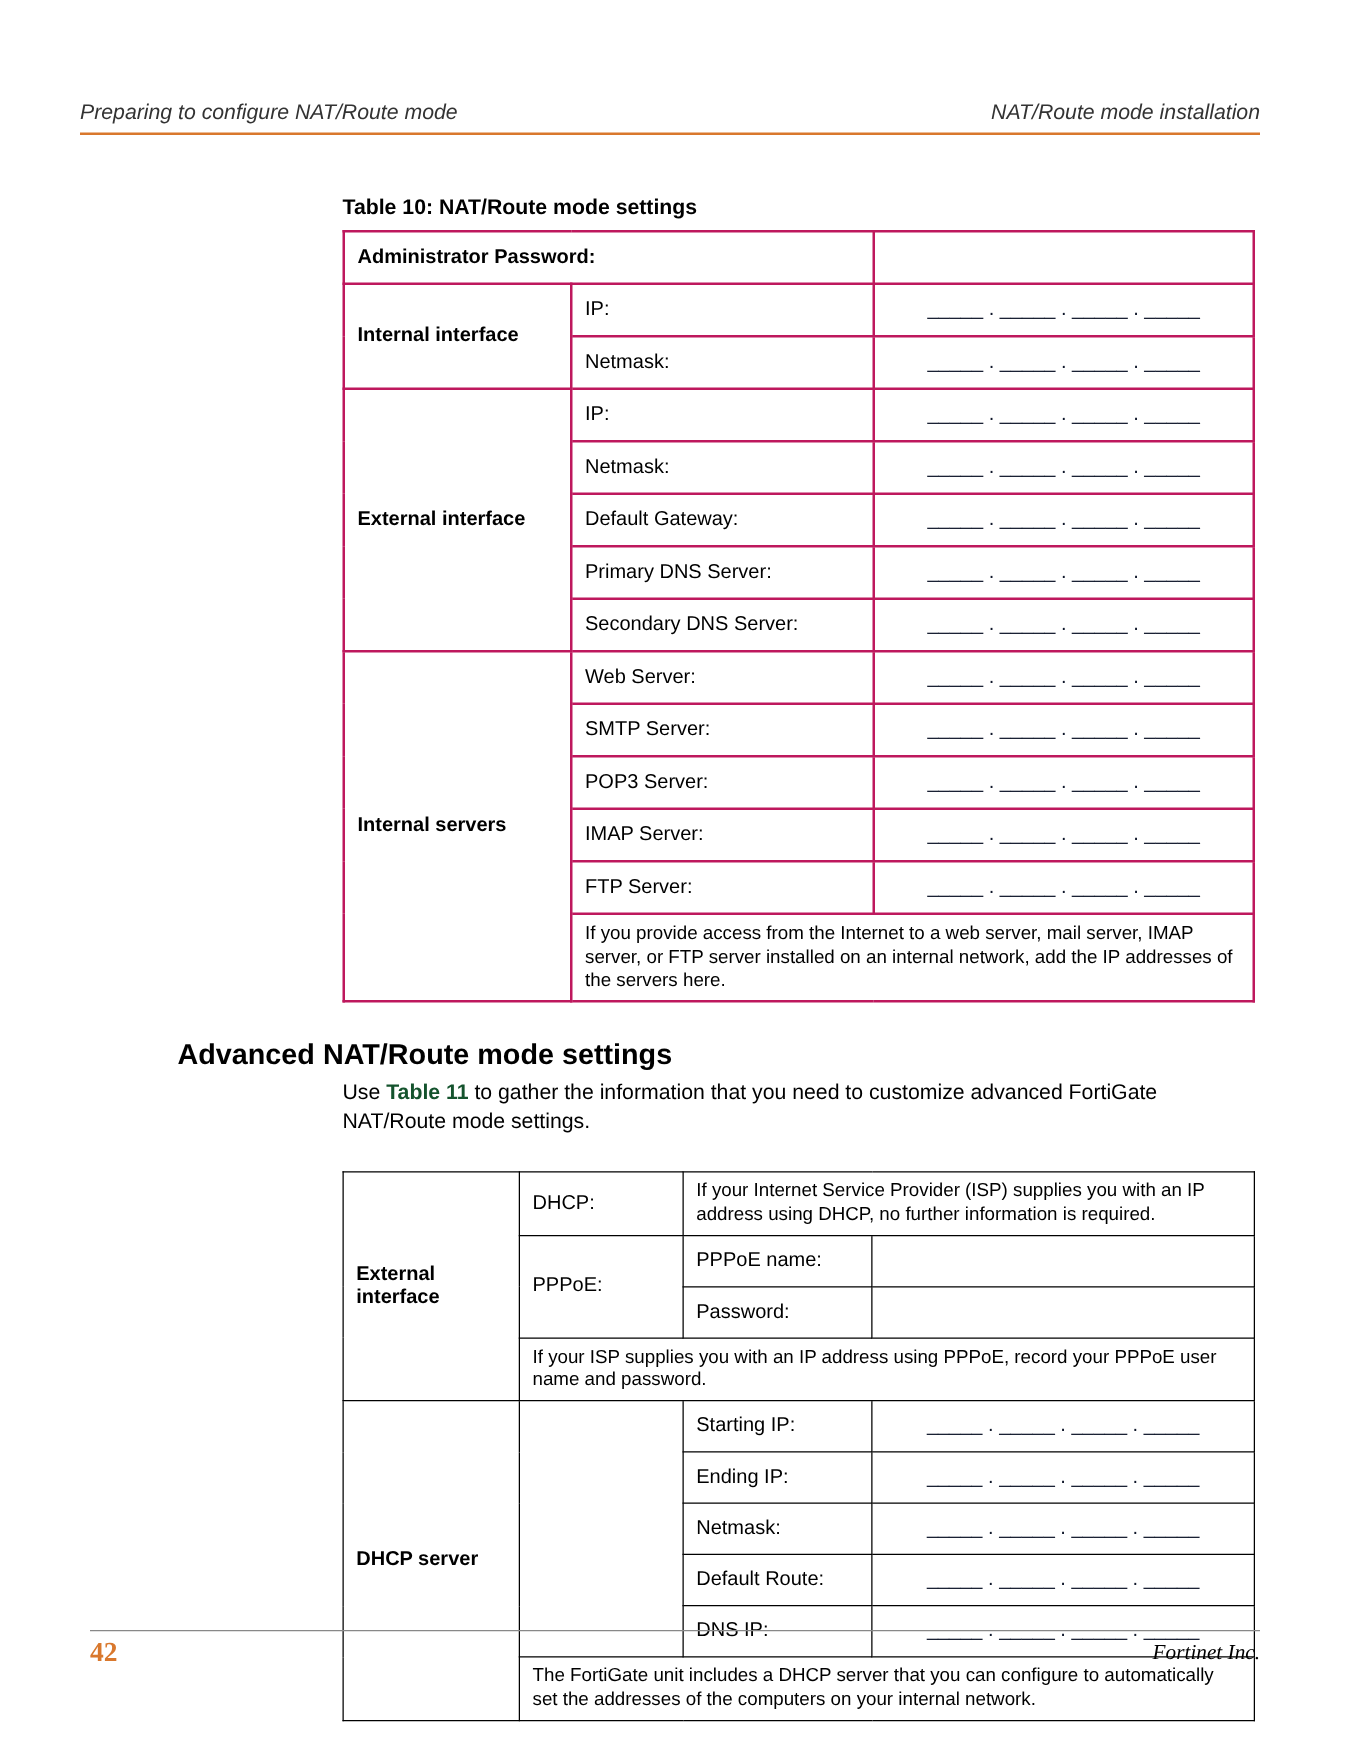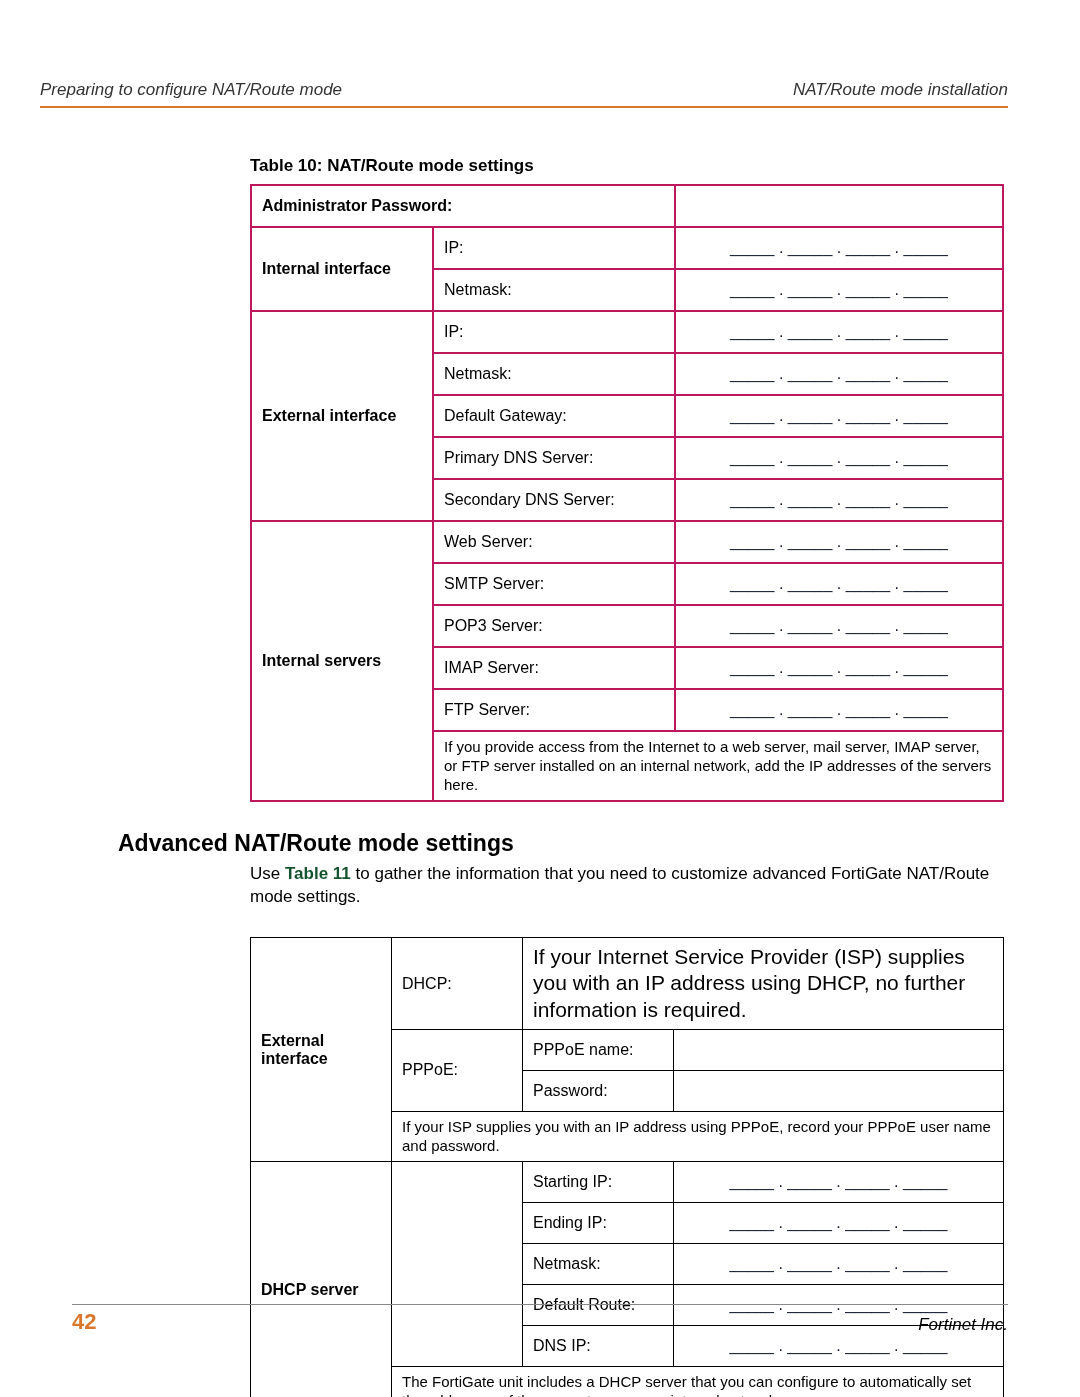--- a/index.html
+++ b/index.html
@@ -7,21 +7,21 @@
     padding: 0;
     background: #fff;
     font-family: Arial, Helvetica, sans-serif;
     color: #000;
   }
   .page {
     width: 1080px;
     height: 1397px;
     position: relative;
     box-sizing: border-box;
-    padding: 80px 72px 60px 40px;
+    padding: 80px 72px 60px 64px;
   }
   .header-row {
     display: flex;
     justify-content: space-between;
     font-style: italic;
     font-size: 17px;
     color: #333;
     margin-bottom: 6px;
   }
   .rule-orange {
@@ -89,21 +89,22 @@
     right: 72px;
     bottom: 62px;
   }
   .footer-rule {
     border-top: 1px solid #888;
     margin-bottom: 4px;
   }
   .footer-row {
     display: flex;
     justify-content: space-between;
-    align-items: flex-end;
+    align-items: center;
+    font-family: Liberation Serif, serif;
   }
   .page-num {
     color: #d9782d;
     font-weight: bold;
     font-size: 22px;
   }
   .footer-right {
     font-style: italic;
     font-size: 17px;
   }
@@ -193,21 +194,21 @@
     <div class="body-para">
       <span>Use </span><a href="#">Table 11</a><span> to gather the information that you need to customize advanced FortiGate NAT/Route mode settings.</span>
     </div>
 
 
     <table class="t11">
       <tbody>
           <tr>
         <td rowspan="4" class="bold" style="width:120px">External interface</td>
         <td style="width:110px">DHCP:</td>
-        <td colspan="2" style="font-size:21px;line-height:1.25">If your Internet Service Provider (ISP) supplies you with an IP address using DHCP, no further information is required.</td>
+        <td colspan="2" style="font-size:15px;line-height:1.25">If your Internet Service Provider (ISP) supplies you with an IP address using DHCP, no further information is required.</td>
       </tr>
       <tr>
         <td rowspan="2">PPPoE:</td>
         <td style="width:130px">PPPoE name:</td>
         <td></td>
       </tr>
       <tr>
         <td>Password:</td>
         <td></td>
       </tr>

